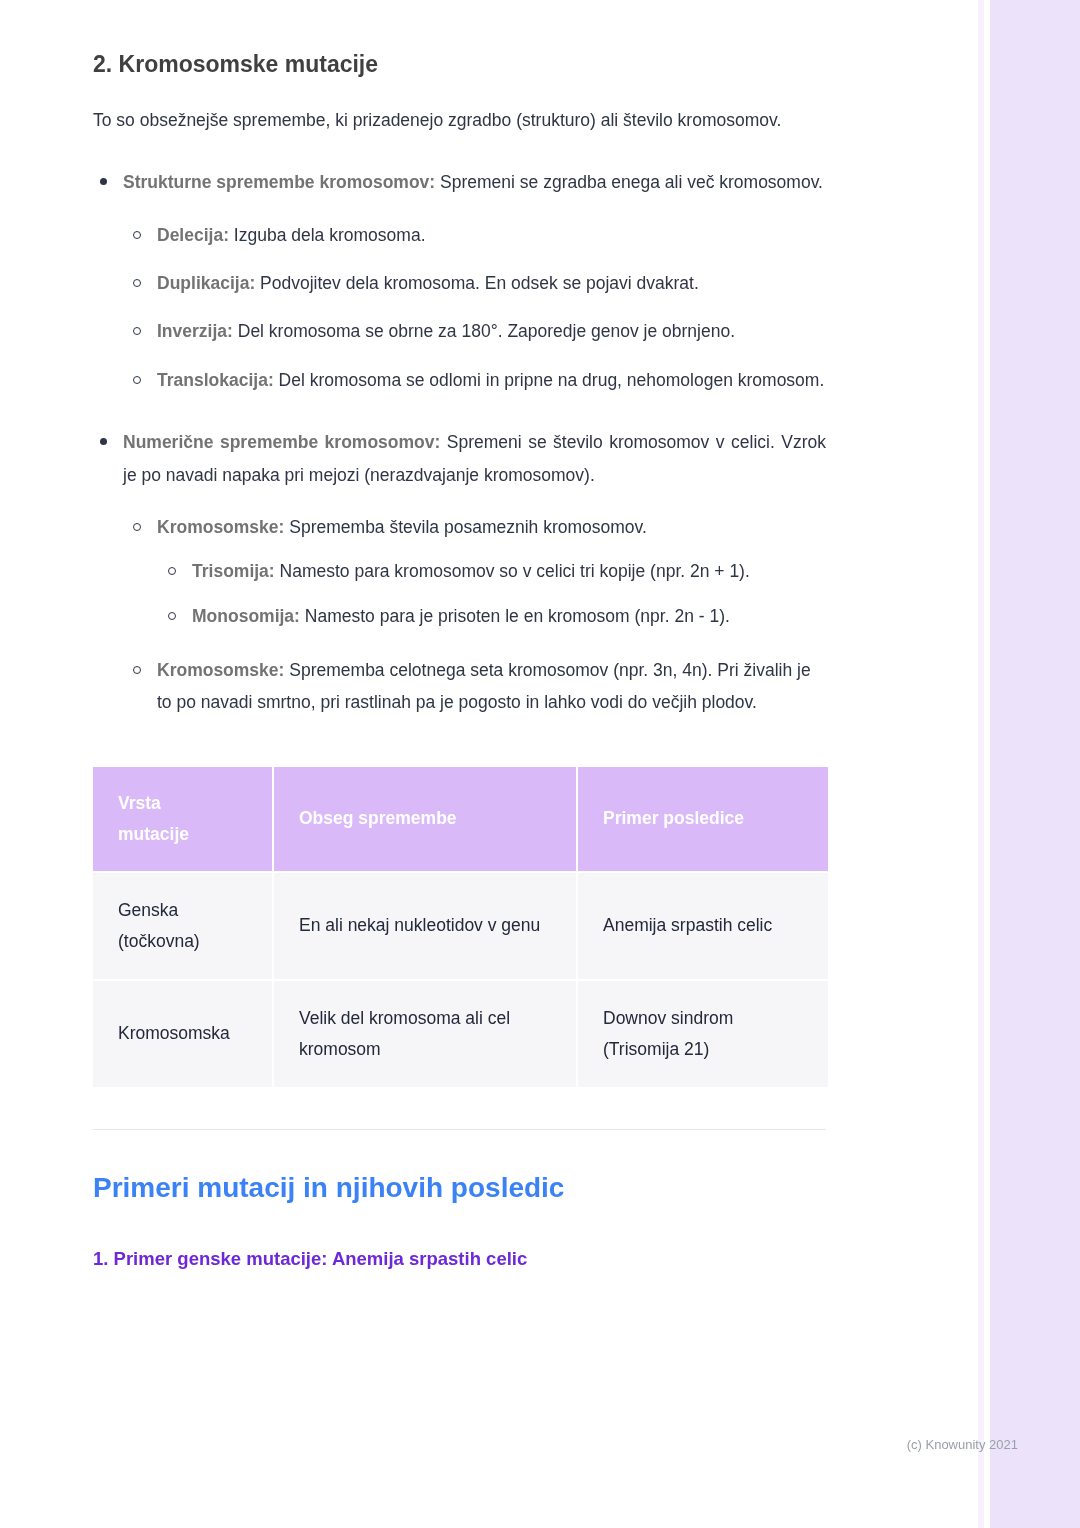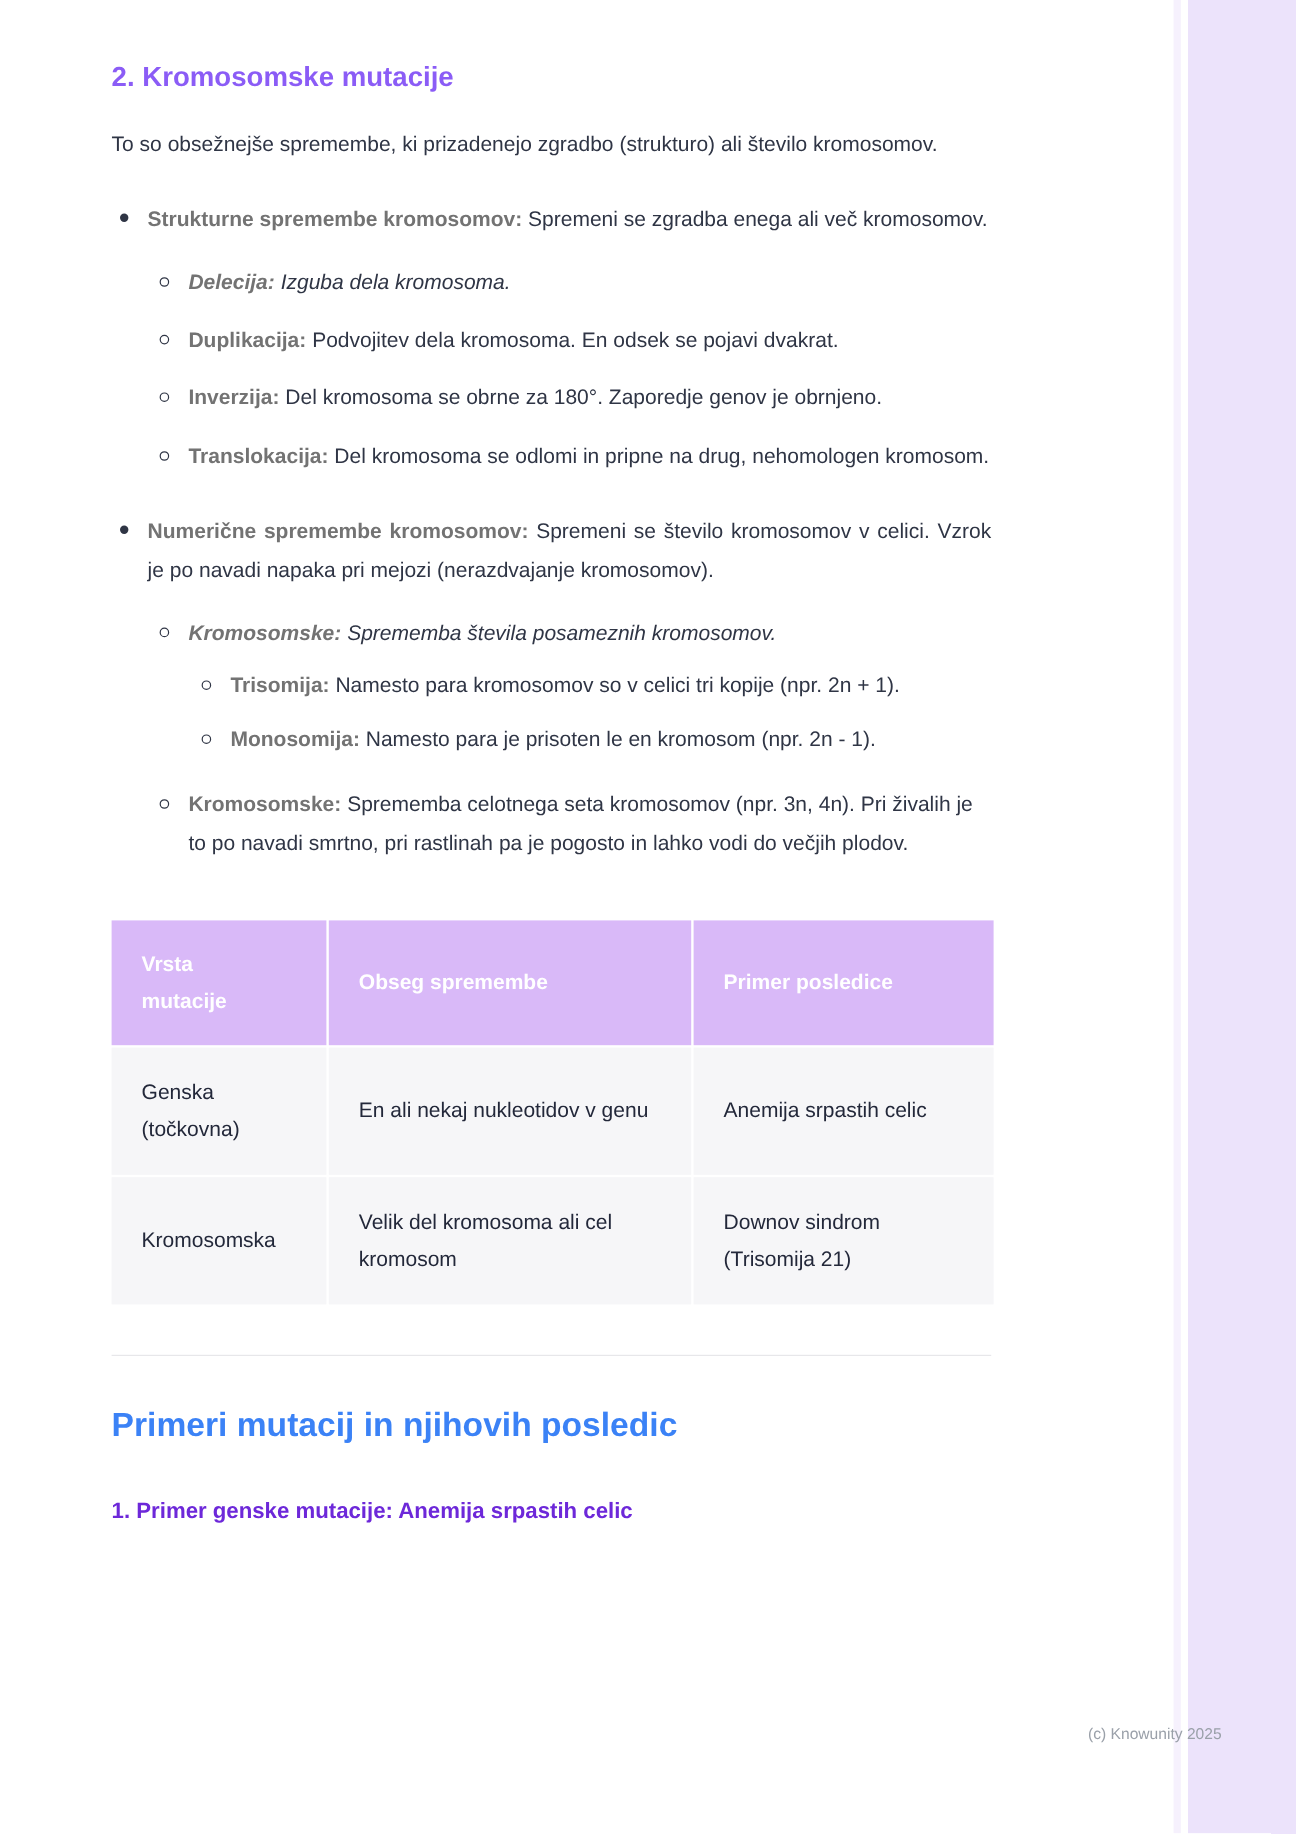--- a/index.html
+++ b/index.html
@@ -5,35 +5,35 @@
   * { margin:0; padding:0; box-sizing:border-box; }
   html,body { background:#ffffff; }
   body { font-family:"Liberation Sans","DejaVu Sans",sans-serif; }
   .page { position:relative; width:1080px; height:1528px; background:#ffffff; overflow:hidden; }
 
   .side-stripe { position:absolute; top:0; right:0; width:90px; height:100%; background:#ece3fb; }
   .side-stripe-line { position:absolute; top:0; right:96px; width:6px; height:100%; background:#f6f1fd; }
 
   .content { position:absolute; left:93px; top:0; width:733px; color:#2f3545; font-size:17.5px; line-height:1.85; }
 
-  .h1 { margin-top:50px; font-size:23px; line-height:1.3; font-weight:bold; color:#8b5cf6; }
+  .h1 { margin-top:50px; font-size:23px; line-height:1.3; font-weight:bold; color:#404040; }
   .intro { margin-top:24px; }
   .b { font-weight:bold; color:#737373; }
   .justify { text-align:justify; }
 
   .li { display:flex; align-items:flex-start; }
   .li .marker { flex:0 0 auto; margin-right:16px; margin-top:12px; }
   .dot { width:7px; height:7px; border-radius:50%; background:#2f3545; }
   .circle { width:8px; height:8px; border-radius:50%; border:1.6px solid #2f3545; background:transparent; }
   .li .text { flex:1 1 auto; }
 
   .lv1 { padding-left:7px; margin-top:30px; }
   .lv2 { padding-left:40px; margin-top:16px; }
   .lv3 { padding-left:75px; margin-top:12px; }
-  .lv2.first { margin-top:20px;font-style:italic; }
+  .lv2.first { margin-top:20px; }
 
   .table { margin-top:48px; width:733px; display:grid; grid-template-columns:179px 302px 250px; gap:2px; }
   .cell { padding:20px 25px; display:flex; align-items:center; font-size:17.5px; line-height:1.75; }
   .cell.head { background:#d9b9f8; color:#ffffff; font-weight:bold; min-height:104px; }
   .cell.body { background:#f6f6f8; color:#23283a; min-height:106px; }
   .cell.body.bold { font-weight:normal; }
   .head-narrow { display:inline-block; max-width:82px; }
 
   .divider { margin-top:42px; width:733px; border:none; border-top:1px solid #e7e7ea; }
 
@@ -168,14 +168,14 @@
     </div>
 
     <hr class="divider">
 
     <div class="h2">Primeri mutacij in njihovih posledic</div>
 
     <div class="example-heading">1. Primer genske mutacije: Anemija srpastih celic</div>
 
   </div>
 
-  <div class="footer">(c) Knowunity 2025</div>
+  <div class="footer">(c) Knowunity 2021</div>
 </div>
 
 </body></html>

